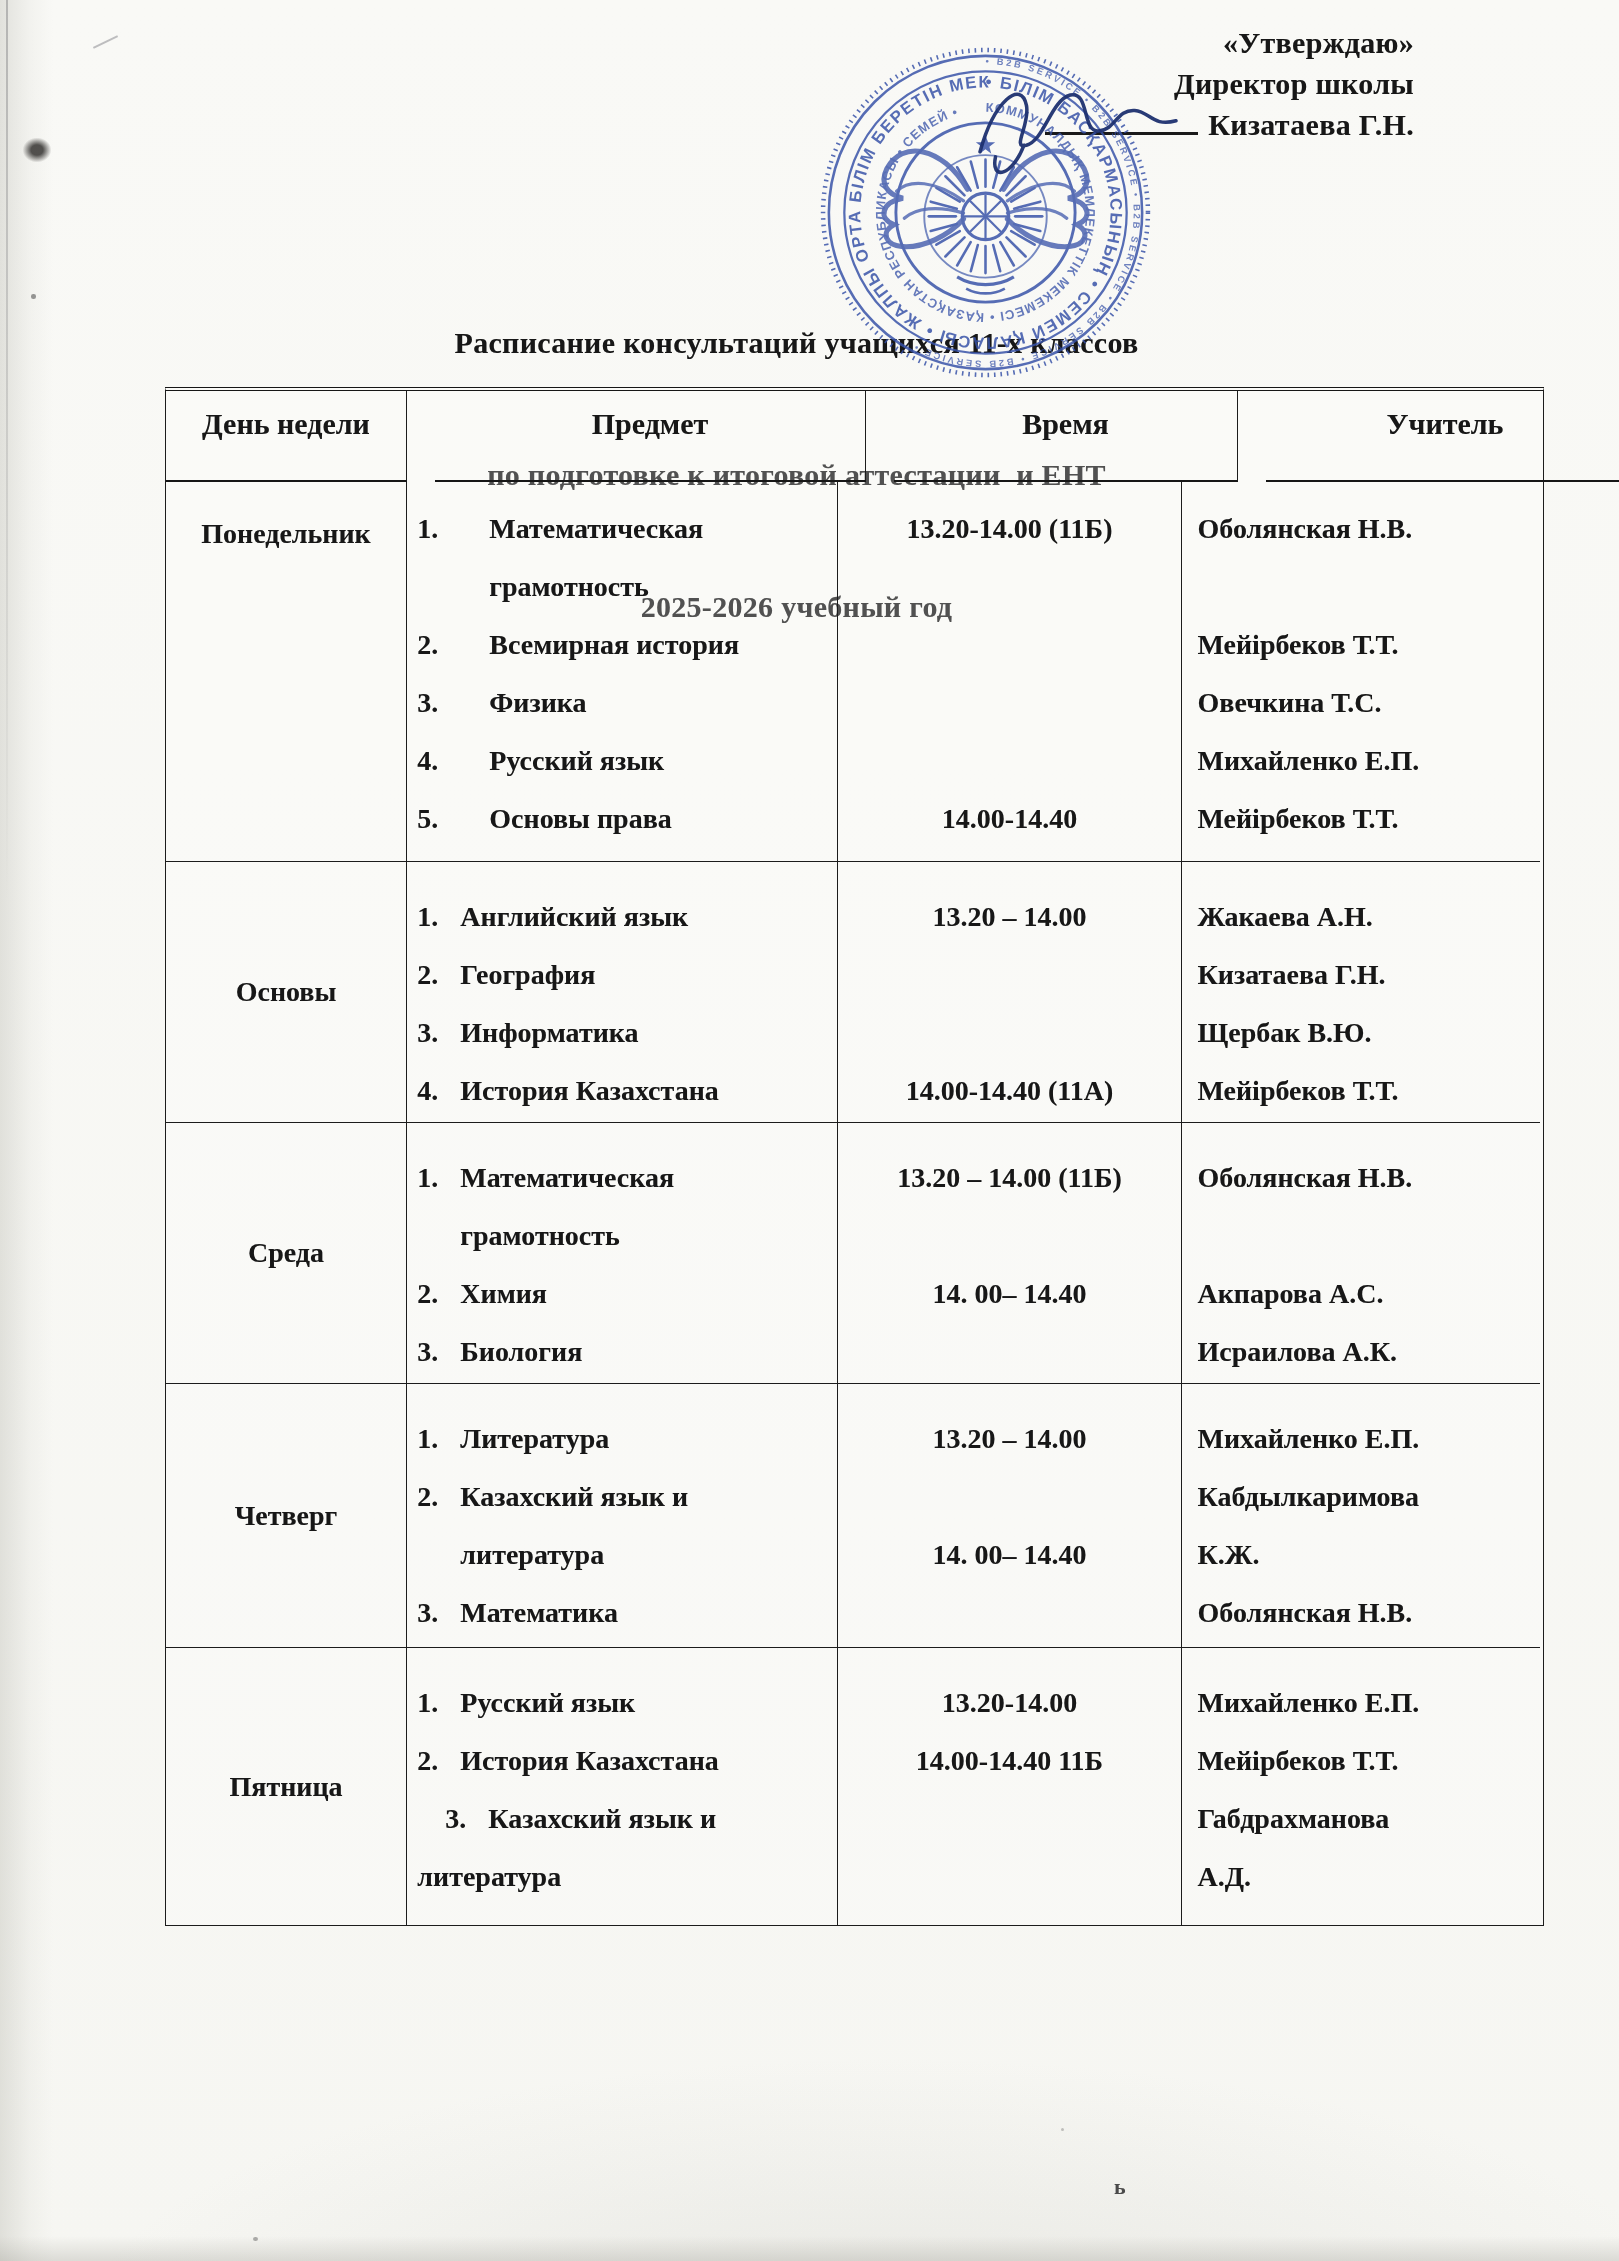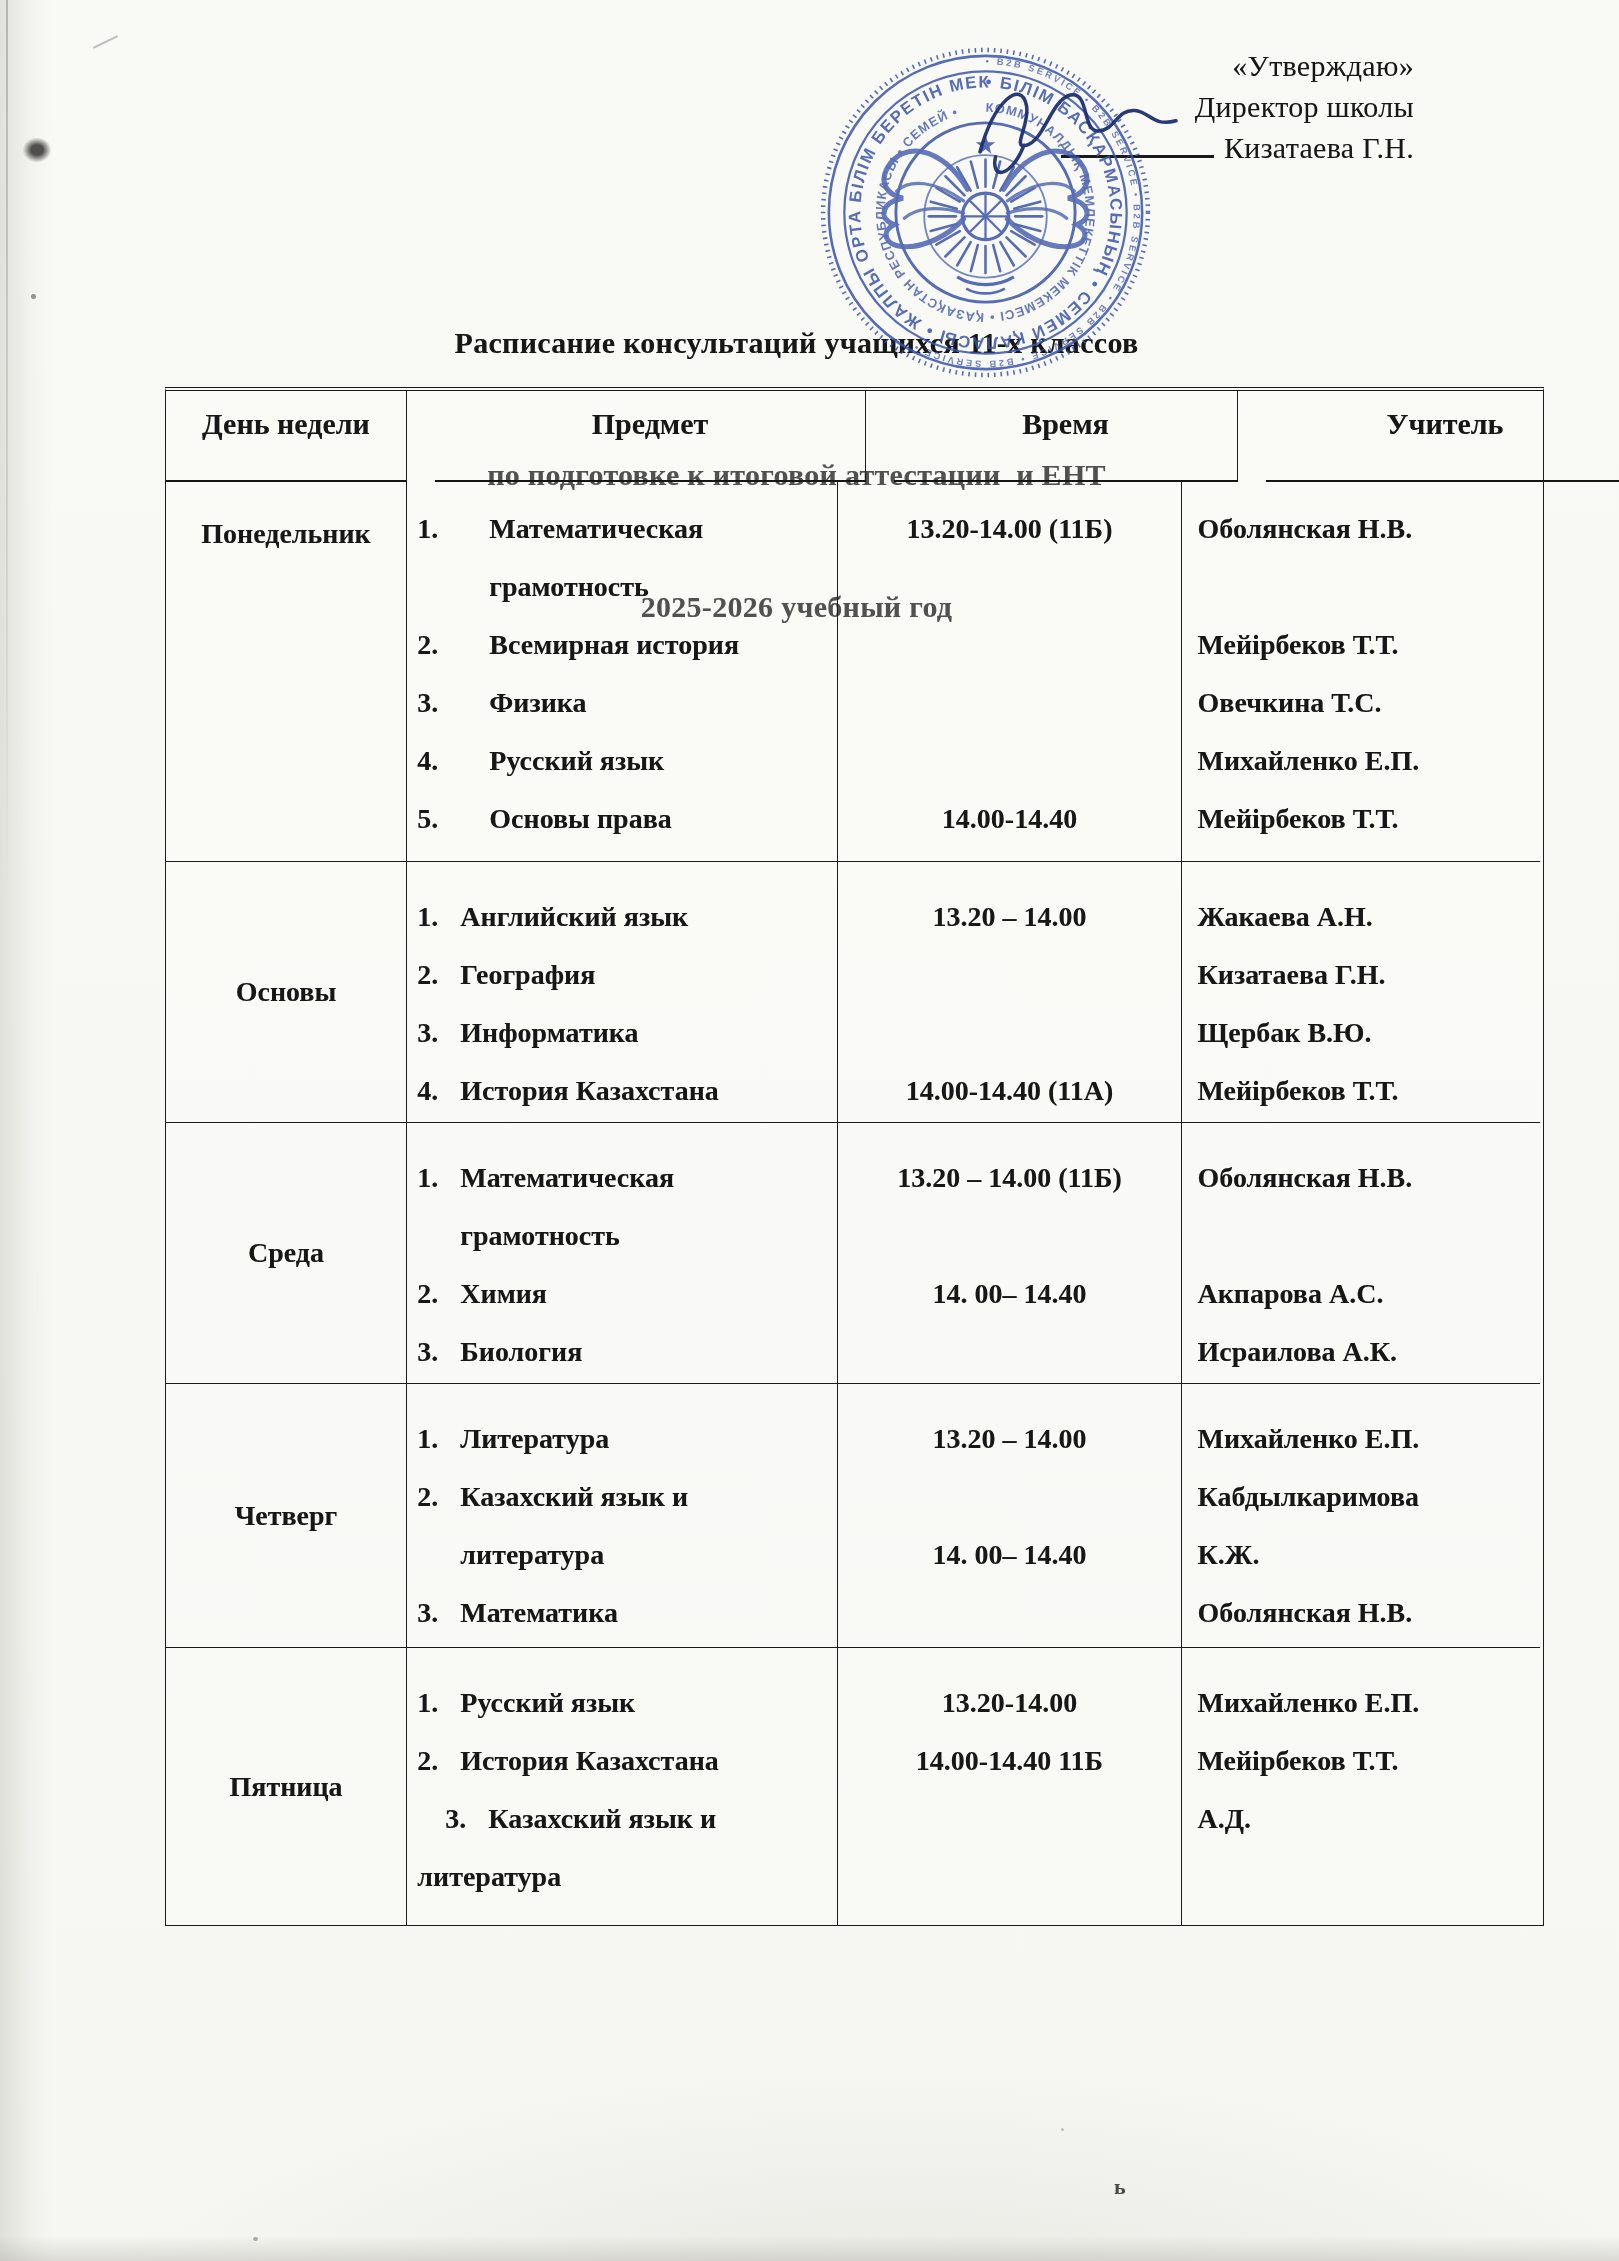--- a/index.html
+++ b/index.html
@@ -22,22 +22,22 @@
   .speck-a{ left:31px; top:294px; width:4.5px; height:4.5px; border-radius:50%; background:rgba(70,70,70,.55); }
   .speck-b{ left:253px; top:2237px; width:4.5px; height:3.9px; border-radius:50%; background:rgba(80,80,80,.45); }
   .speck-c{ left:1061px; top:2128px; width:3.2px; height:3.2px; border-radius:50%; background:rgba(110,110,110,.4); }
   .scratch{ left:92px; top:41px; width:27px; height:1.9px; background:rgba(130,130,135,.5); transform:rotate(-26deg); }
   .bottom-strip{ left:0; top:2236px; width:1620px; height:25px;
     background:linear-gradient(rgba(0,0,0,0), rgba(150,148,140,.28)); }
   .corner-mark{ left:1114px; top:2174px; font-size:22px; font-weight:bold; color:#2e2e2e; opacity:.85; }
 
   
   .approval{
-    position:absolute; top:45px; right:206px; text-align:right;
-    font-size:30px; font-weight:normal; line-height:41px; letter-spacing:0.3px;
+    position:absolute; top:22px; right:206px; text-align:right;
+    font-size:30px; font-weight:bold; line-height:41px; letter-spacing:0.3px;
     text-shadow:0 0 0.6px rgba(20,20,20,.25);
   }
   .sig-line{ display:inline-block; width:153px; border-bottom:3.2px solid #1a1a1a;
     margin-right:10.3px; height:26px; }
 
   
   .title{
     position:absolute; top:233px; left:42px; width:1509px; text-align:center;
     font-size:30px; font-weight:bold; line-height:44px; letter-spacing:0.3px;
     white-space:pre-wrap; text-shadow:0 0 0.6px rgba(20,20,20,.3);
@@ -366,17 +366,18 @@
       </div>
       <div class="cell body-cell time">
         <div class="line">13.20-14.00</div>
         <div class="line">14.00-14.40 11Б</div>
         <div class="line">&nbsp;</div>
         <div class="line">&nbsp;</div>
       </div>
       <div class="cell body-cell teach">
         <div class="line">Михайленко Е.П.</div>
         <div class="line">Мейірбеков Т.Т.</div>
+        <div class="line">Габдрахманова</div>
         <div class="line">А.Д.</div>
       </div>
     </div>
   </div>
 
 
 </body></html>

